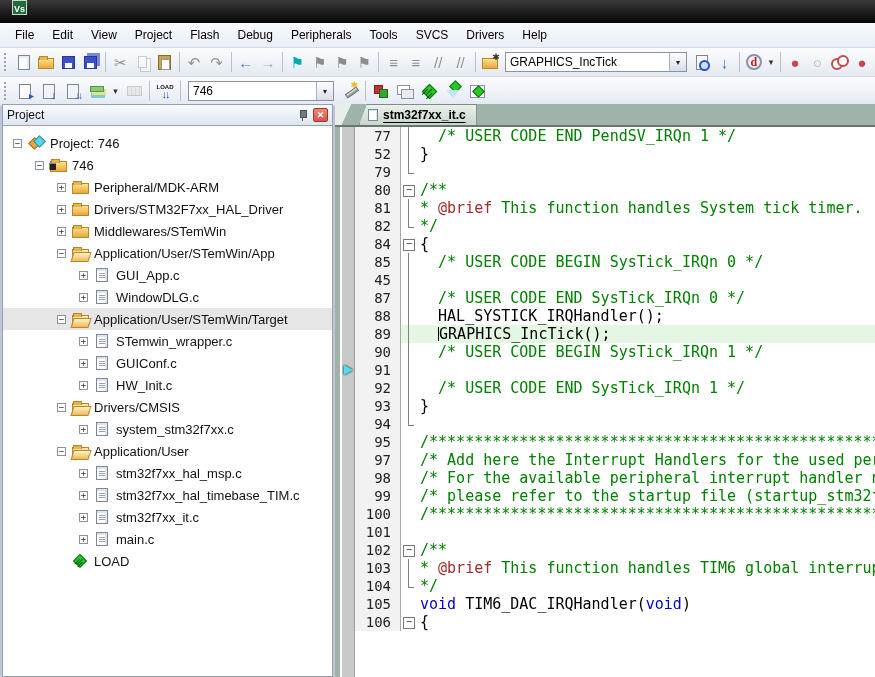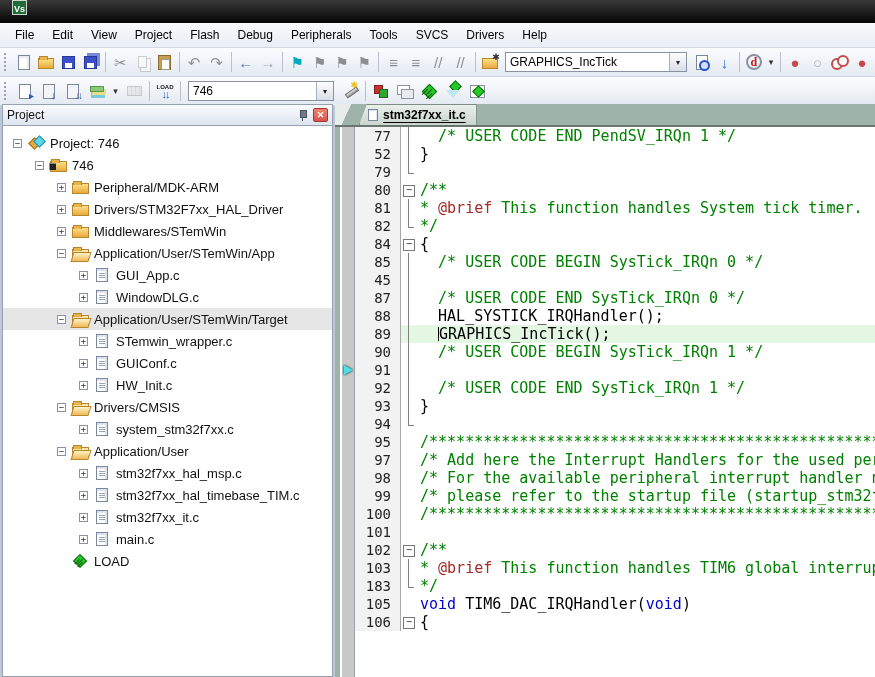--- a/index.html
+++ b/index.html
@@ -530,20 +530,20 @@
             <div class="cl"><span class="ln">93</span><span class="fold f-line"></span><span class="code"><span class="c-pl">}</span></span></div>
             <div class="cl"><span class="ln">94</span><span class="fold f-end"></span><span class="code"></span></div>
             <div class="cl"><span class="ln">95</span><span class="fold"></span><span class="code"><span class="c-com">/**************************************************************</span></span></div>
             <div class="cl"><span class="ln">97</span><span class="fold"></span><span class="code"><span class="c-com">/* Add here the Interrupt Handlers for the used peri</span></span></div>
             <div class="cl"><span class="ln">98</span><span class="fold"></span><span class="code"><span class="c-com">/* For the available peripheral interrupt handler n</span></span></div>
             <div class="cl"><span class="ln">99</span><span class="fold"></span><span class="code"><span class="c-com">/* please refer to the startup file (startup_stm32f</span></span></div>
             <div class="cl"><span class="ln">100</span><span class="fold"></span><span class="code"><span class="c-com">/**************************************************************</span></span></div>
             <div class="cl"><span class="ln">101</span><span class="fold"></span><span class="code"></span></div>
             <div class="cl"><span class="ln">102</span><span class="fold f-minus"></span><span class="code"><span class="c-com">/**</span></span></div>
             <div class="cl"><span class="ln">103</span><span class="fold f-line"></span><span class="code"><span class="c-com">* </span><span class="c-dox">@brief</span><span class="c-com"> This function handles TIM6 global interrup</span></span></div>
-            <div class="cl"><span class="ln">183</span><span class="fold f-end"></span><span class="code"><span class="c-com">*/</span></span></div>
+            <div class="cl"><span class="ln">104</span><span class="fold f-end"></span><span class="code"><span class="c-com">*/</span></span></div>
             <div class="cl"><span class="ln">105</span><span class="fold"></span><span class="code"><span class="c-kw">void</span><span class="c-pl"> TIM6_DAC_IRQHandler(</span><span class="c-kw">void</span><span class="c-pl">)</span></span></div>
             <div class="cl"><span class="ln">106</span><span class="fold f-minus"></span><span class="code"><span class="c-pl">{</span></span></div>
           </div>
       </div>
     </div>
   </div>
 </div>
 
 </body></html>

